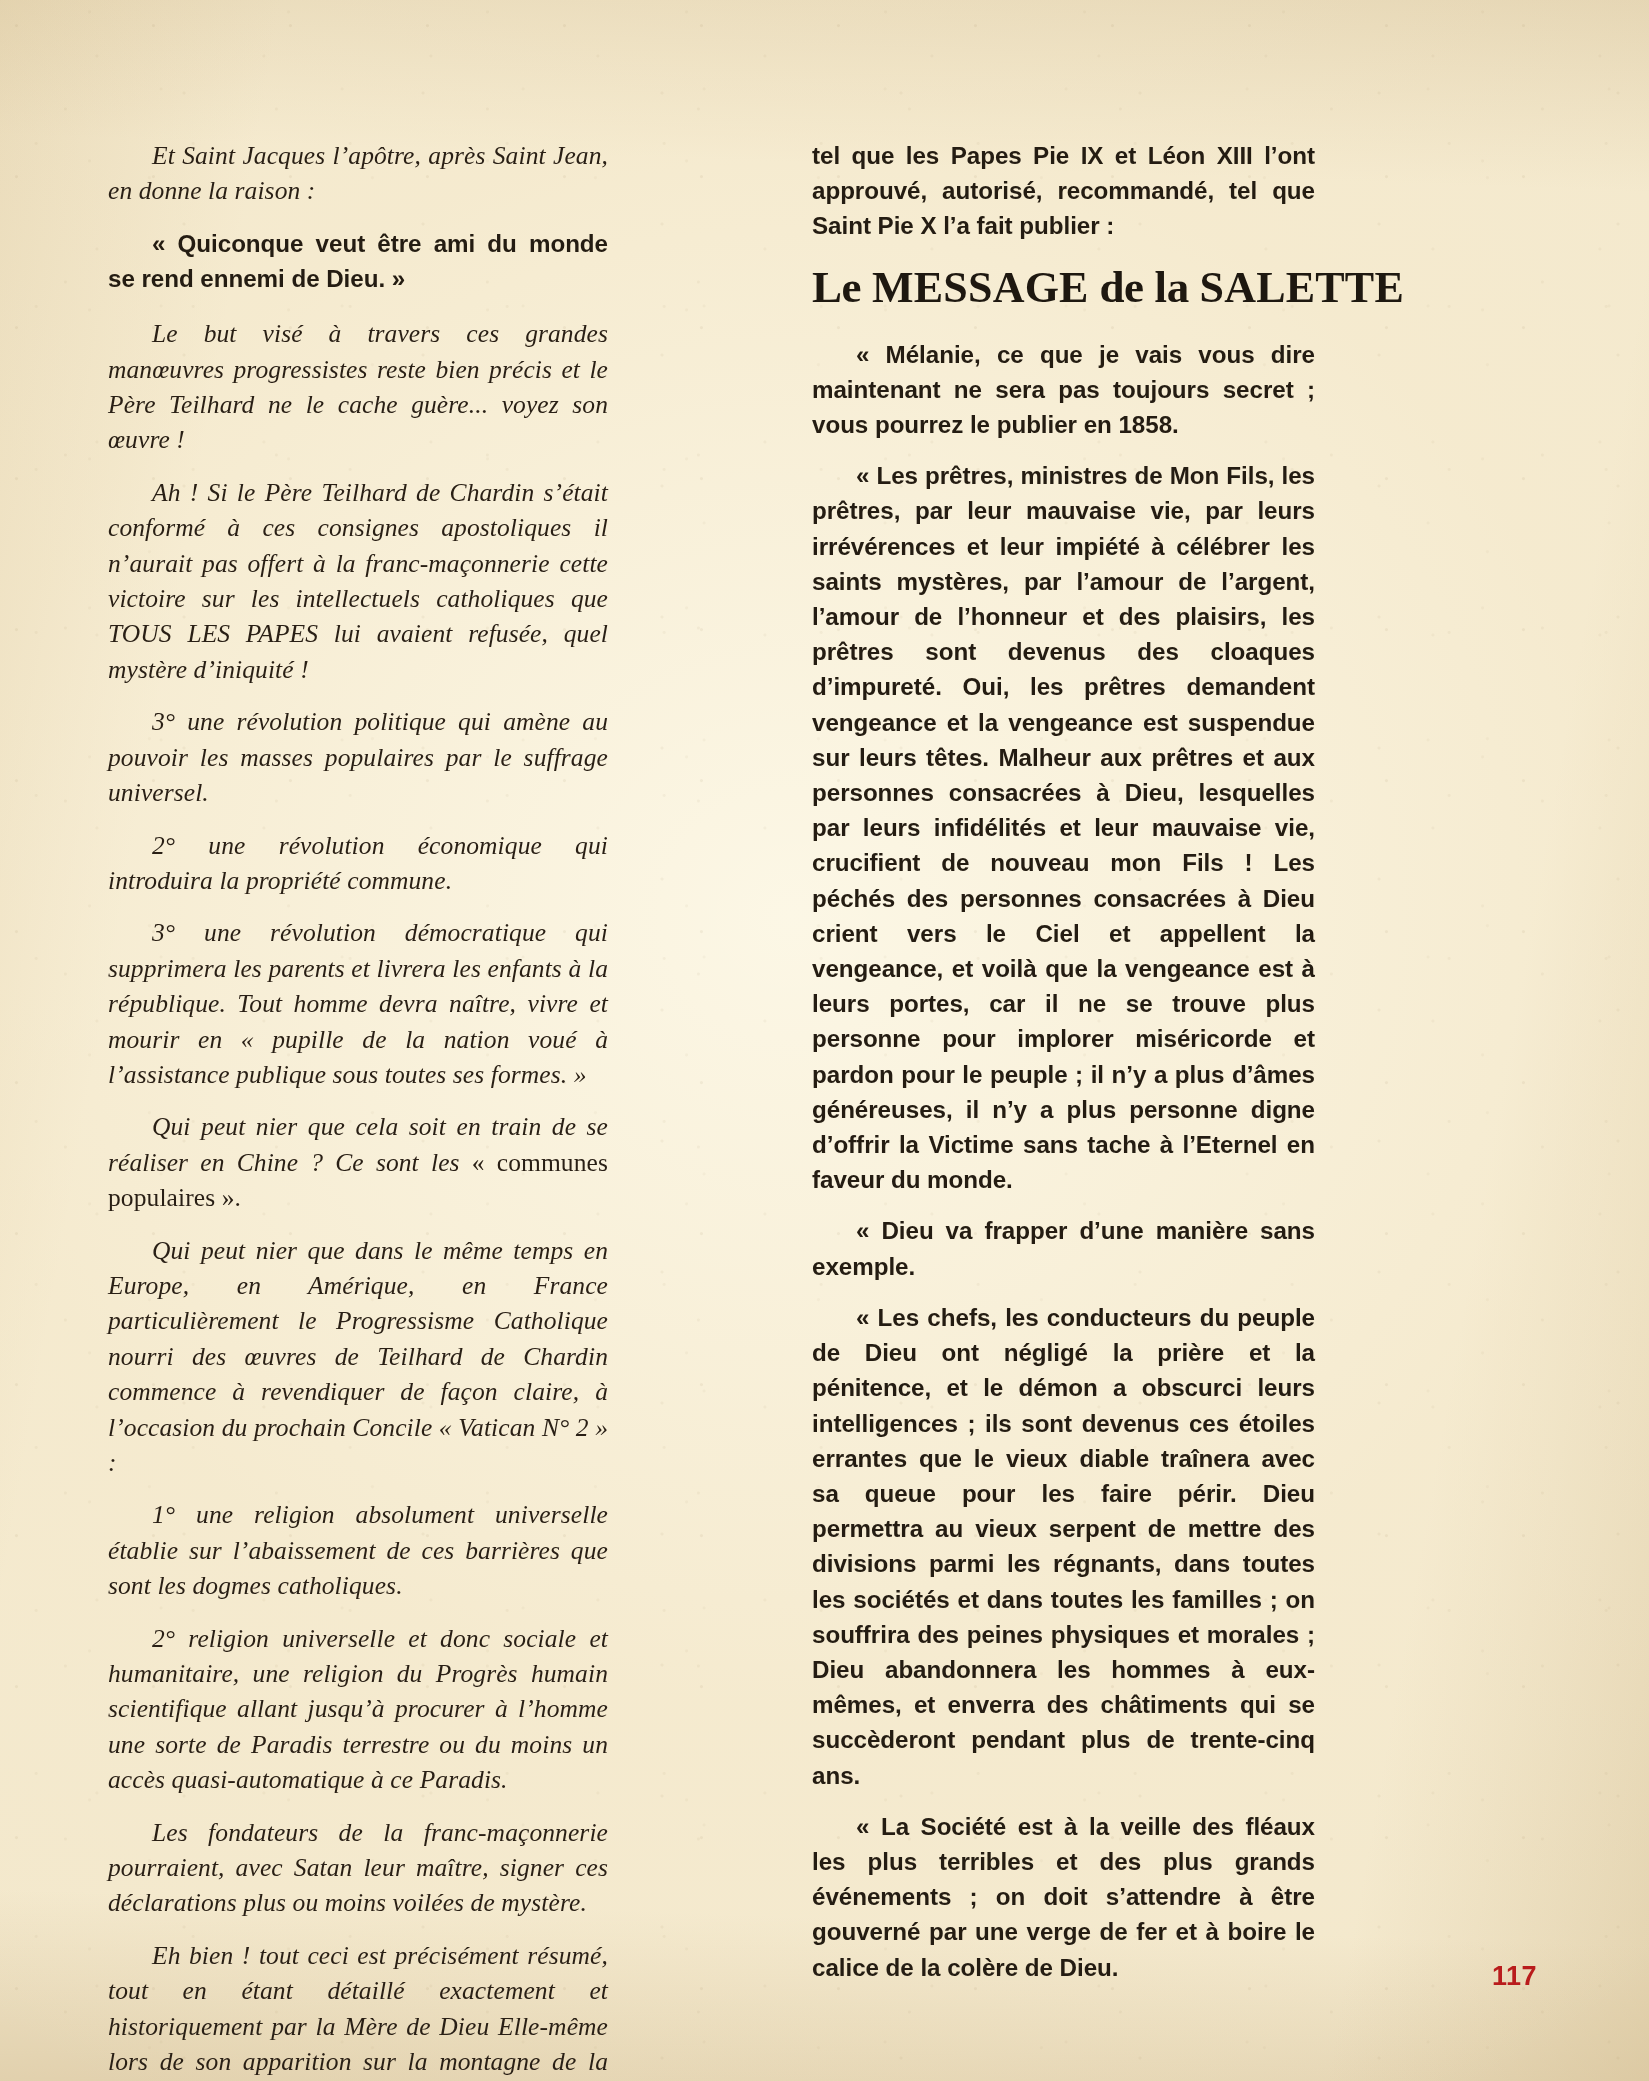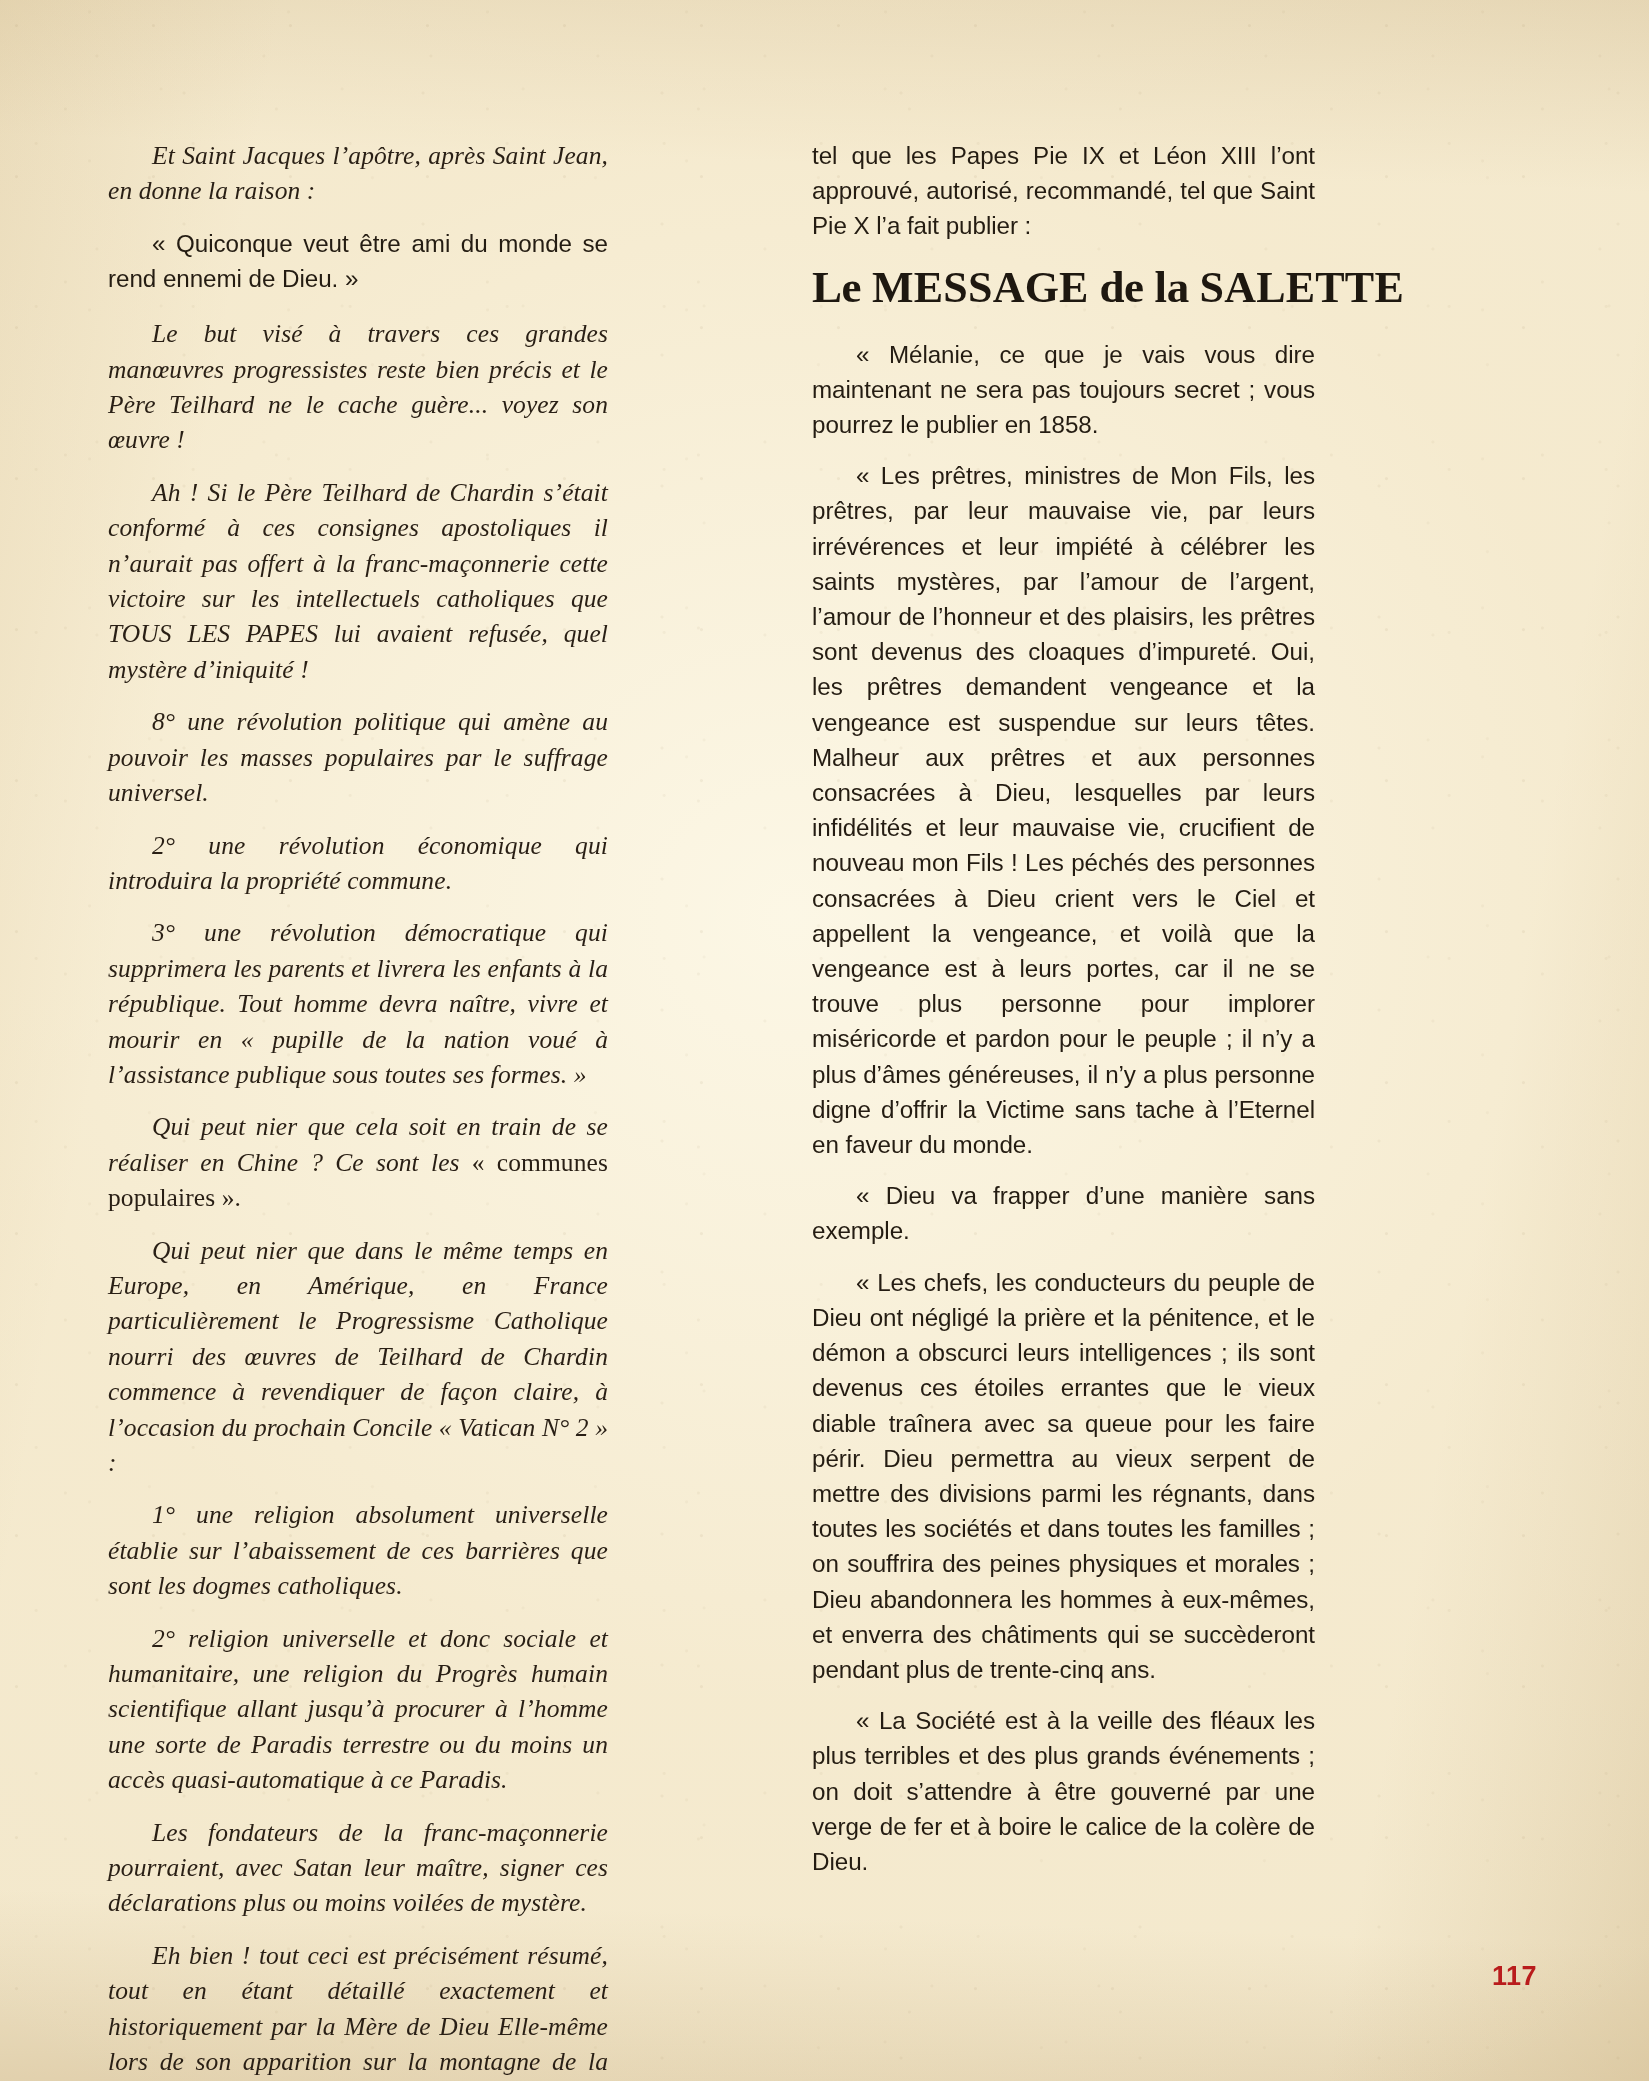--- a/index.html
+++ b/index.html
@@ -89,21 +89,21 @@
     margin: 0 0 17px 0;
     text-indent: 44px;
     color: #291f15;
     letter-spacing: 0.1px;
   }
   .it .up { font-style: normal; }
 
   
   .bs {
     font-family: "Liberation Sans", sans-serif;
-    font-weight: normal;
+    font-weight: bold;
     font-size: 24.2px;
     line-height: 35.2px;
     text-align: justify;
     text-justify: inter-word;
     margin: 0 0 16px 0;
     text-indent: 44px;
     color: #241c12;
     letter-spacing: -0.05px;
   }
   .bs.noindent { text-indent: 0; }
@@ -152,21 +152,21 @@
     <div class="col col-left">
 
       <p class="it">Et Saint Jacques l’apôtre, après Saint Jean, en donne la raison :</p>
 
       <p class="bs gap-sm">« Quiconque veut être ami du monde se rend ennemi de Dieu. »</p>
 
       <p class="it">Le but visé à travers ces grandes manœuvres progressistes reste bien précis et le Père Teilhard ne le cache guère... voyez son œuvre !</p>
 
       <p class="it">Ah ! Si le Père Teilhard de Chardin s’était conformé à ces consignes apostoliques il n’aurait pas offert à la franc-maçonnerie cette victoire sur les intellectuels catholiques que TOUS LES PAPES lui avaient refusée, quel mystère d’iniquité !</p>
 
-      <p class="it">8° une révolution politique qui amène au pouvoir les masses populaires par le suffrage universel.</p>
+      <p class="it">3° une révolution politique qui amène au pouvoir les masses populaires par le suffrage universel.</p>
 
       <p class="it">2° une révolution économique qui introduira la propriété commune.</p>
 
       <p class="it">3° une révolution démocratique qui supprimera les parents et livrera les enfants à la république. Tout homme devra naître, vivre et mourir en « pupille de la nation voué à l’assistance publique sous toutes ses formes. »</p>
 
       <p class="it"><span>Qui peut nier que cela soit en train de se réaliser en Chine ? Ce sont les </span><span class="up">« communes populaires ».</span></p>
 
       <p class="it">Qui peut nier que dans le même temps en Europe, en Amérique, en France particulièrement le Progressisme Catholique nourri des œuvres de Teilhard de Chardin commence à revendiquer de façon claire, à l’occasion du prochain Concile « Vatican N° 2 » :</p>
 
       <p class="it">1° une religion absolument universelle établie sur l’abaissement de ces barrières que sont les dogmes catholiques.</p>

